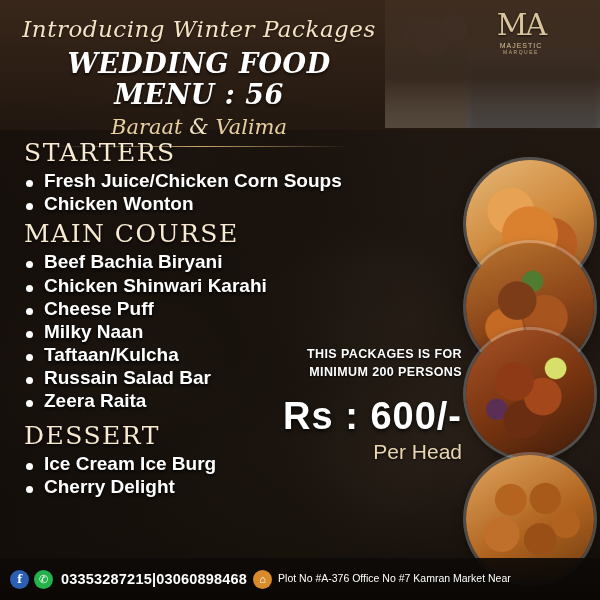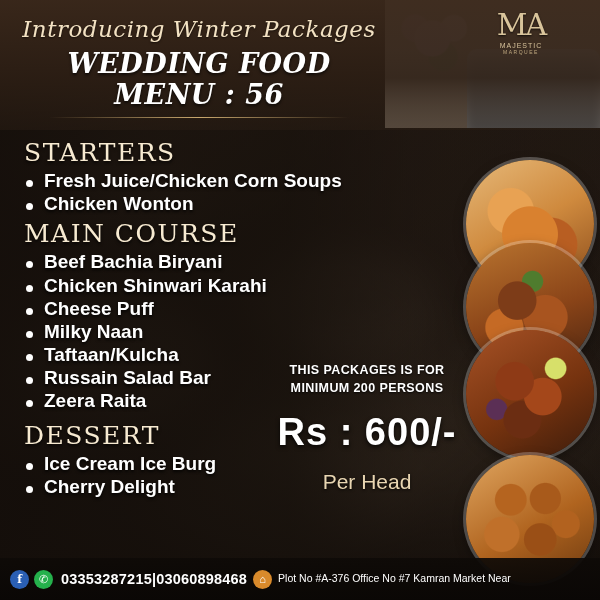--- a/index.html
+++ b/index.html
@@ -170,23 +170,23 @@
     width: 7px;
     height: 7px;
     border-radius: 50%;
     background: #ffffff;
   }
 
   
   .price-block {
     position: absolute;
     left: 272px;
-    top: 361px;
+    top: 345px;
     width: 190px;
-    text-align: center;
+    text-align: right;
     color: #fff;
   }
   .price-note {
     font-size: 12.5px;
     font-weight: bold;
     letter-spacing: .4px;
     line-height: 1.45;
     color: #ffffff;
     text-shadow: 0 1px 2px rgba(0,0,0,.8);
   }
@@ -194,21 +194,21 @@
     font-size: 38px;
     font-weight: bold;
     letter-spacing: 1px;
     margin-top: 14px;
     color: #ffffff;
     text-shadow: 0 2px 4px rgba(0,0,0,.8);
   }
   .price-per {
     font-size: 21px;
     color: #e9d6b2;
-    margin-top: 16px;
+    margin-top: 2px;
     text-shadow: 0 1px 3px rgba(0,0,0,.8);
   }
 
   
   .photo {
     position: absolute;
     border-radius: 50%;
     overflow: hidden;
     box-shadow: 0 0 0 3px rgba(255,255,255,0.25), 0 4px 12px rgba(0,0,0,.5);
   }
@@ -334,20 +334,25 @@
   <div class="scrim"></div>
 
   <div class="photo top">
     <div class="img-inner fimg-hall"></div>
   </div>
 
   <div class="header">
     <div class="header-inner">
       <div class="intro">Introducing Winter Packages</div>
       <div class="menu-title">WEDDING FOOD MENU : 56</div>
+      <div class="baraat">
+        <span>Baraat</span>
+        <span class="amp">&amp;</span>
+        <span>Valima</span>
+      </div>
       <div class="gold-rule"></div>
     </div>
   </div>
 
   <div class="logo">
     <div class="logo-mark">MA</div>
     <div class="logo-name">MAJESTIC</div>
     <div class="logo-sub">MARQUEE</div>
   </div>
 

